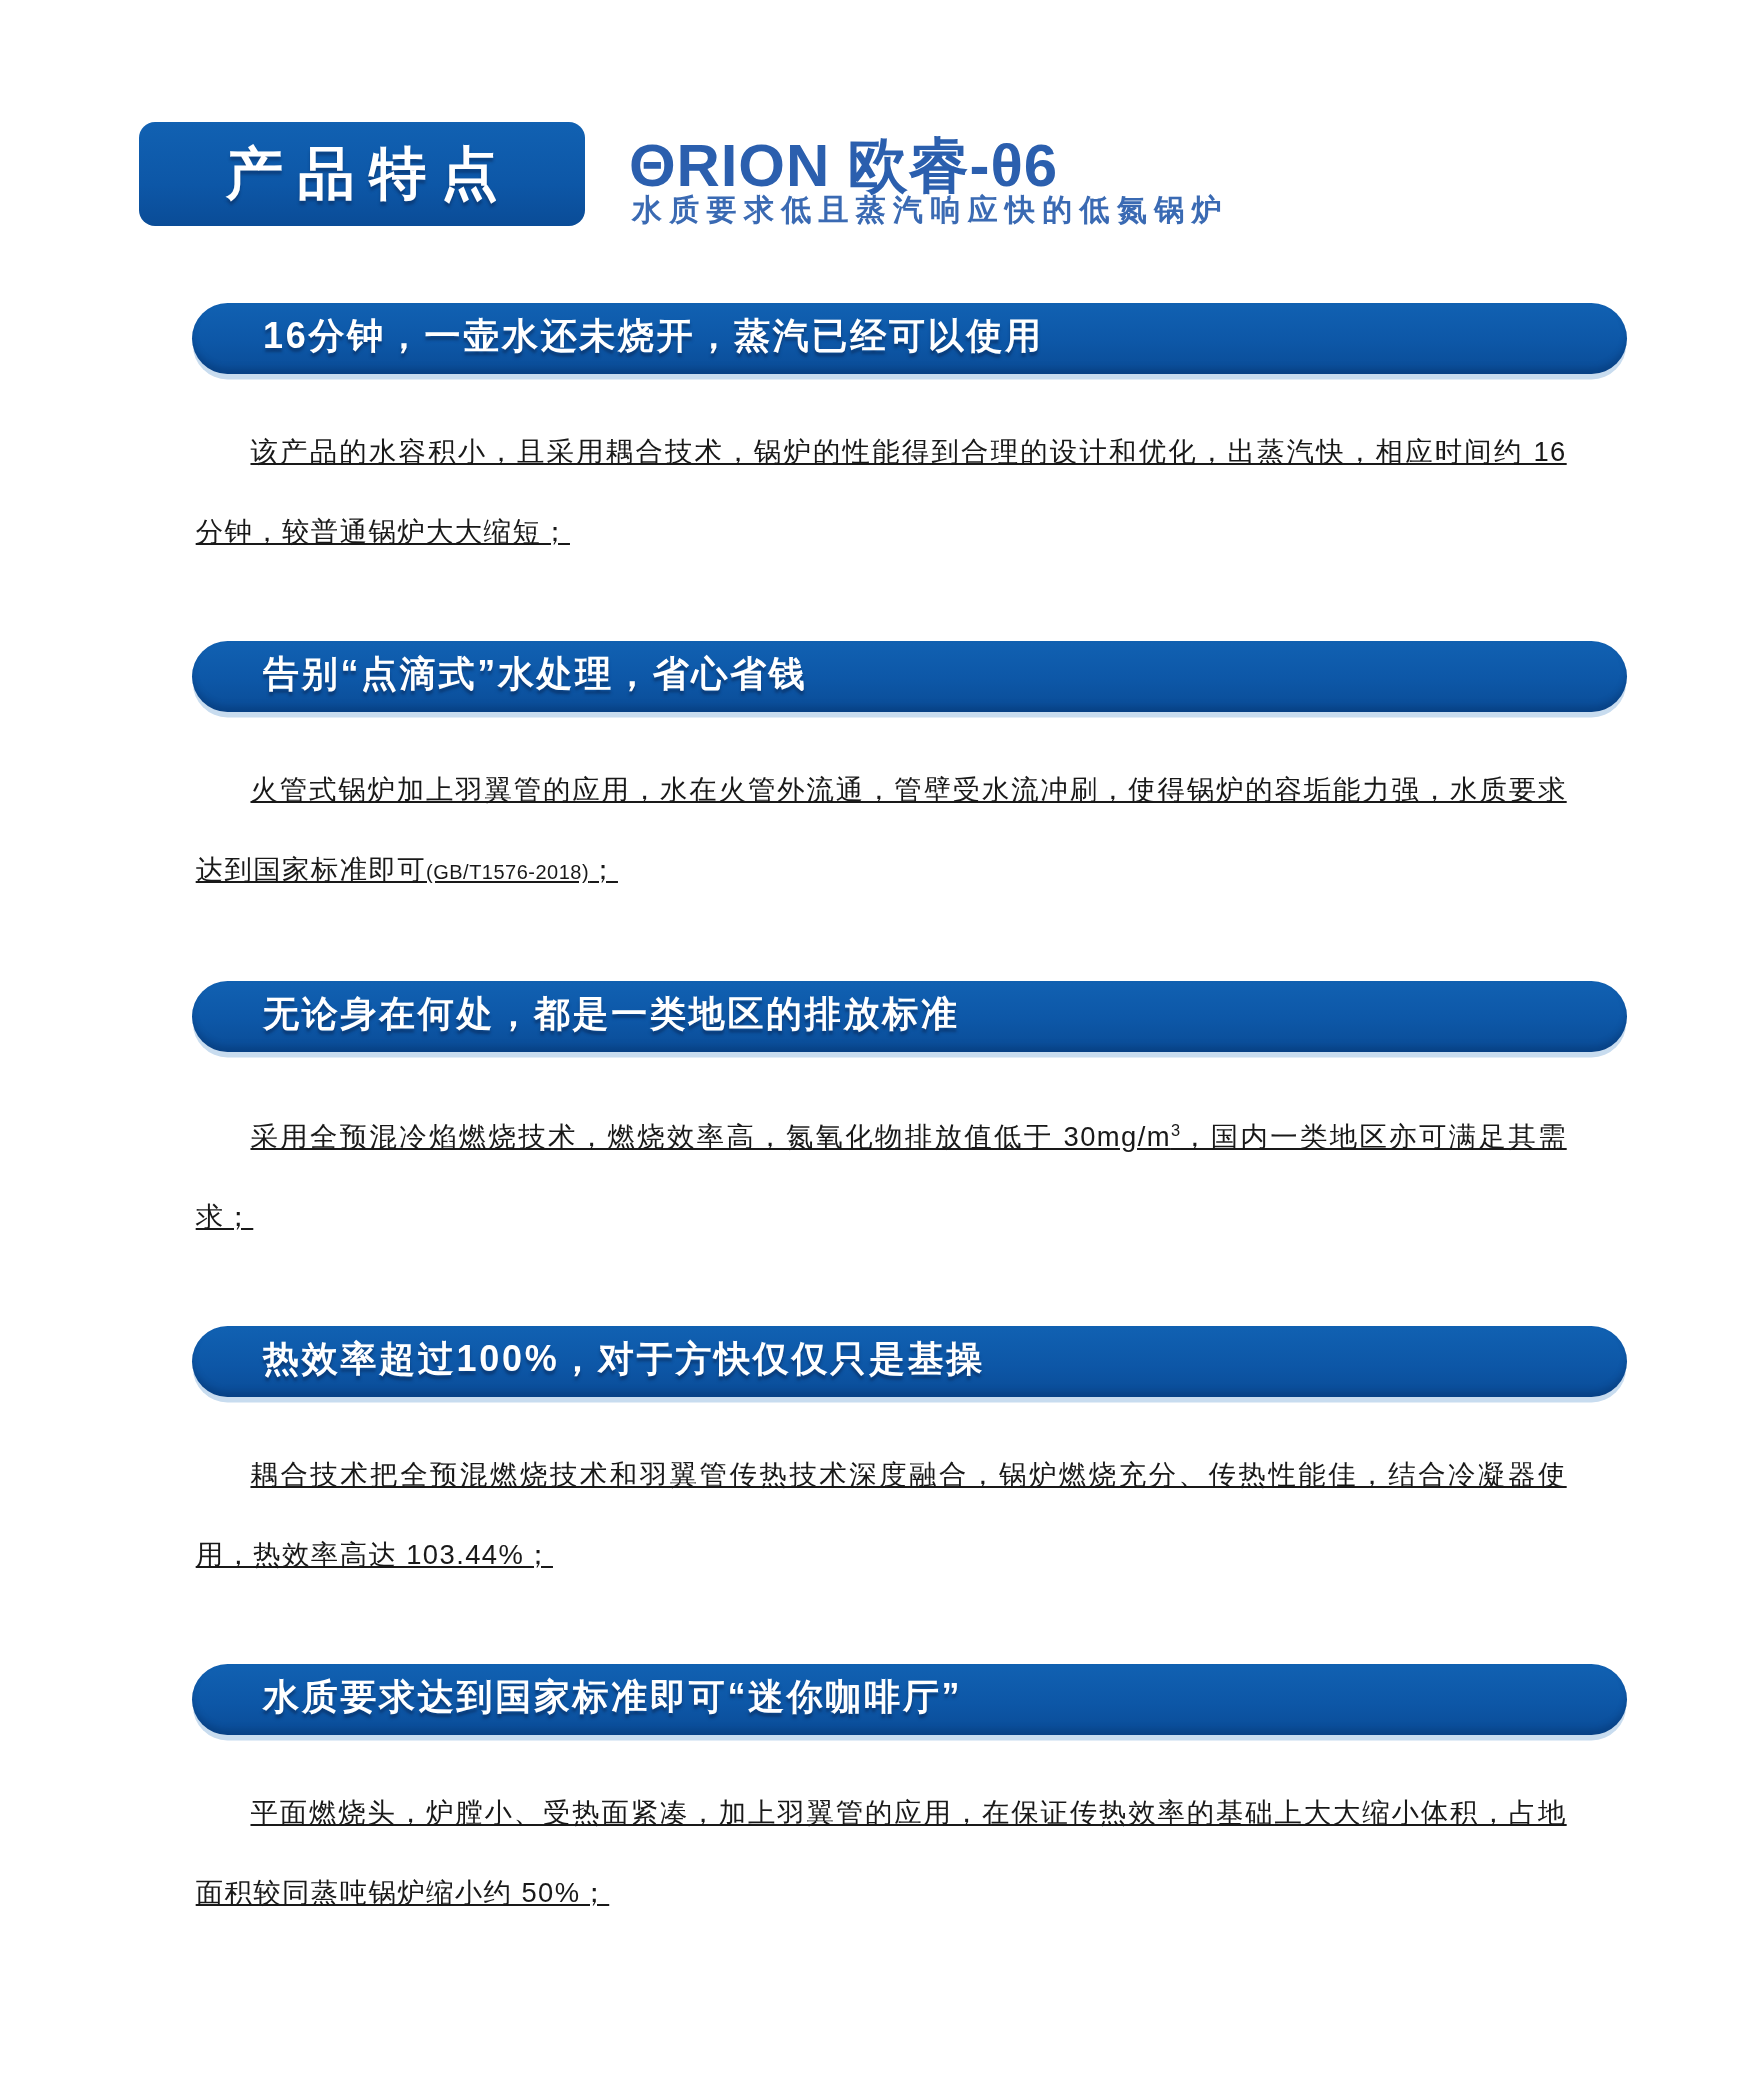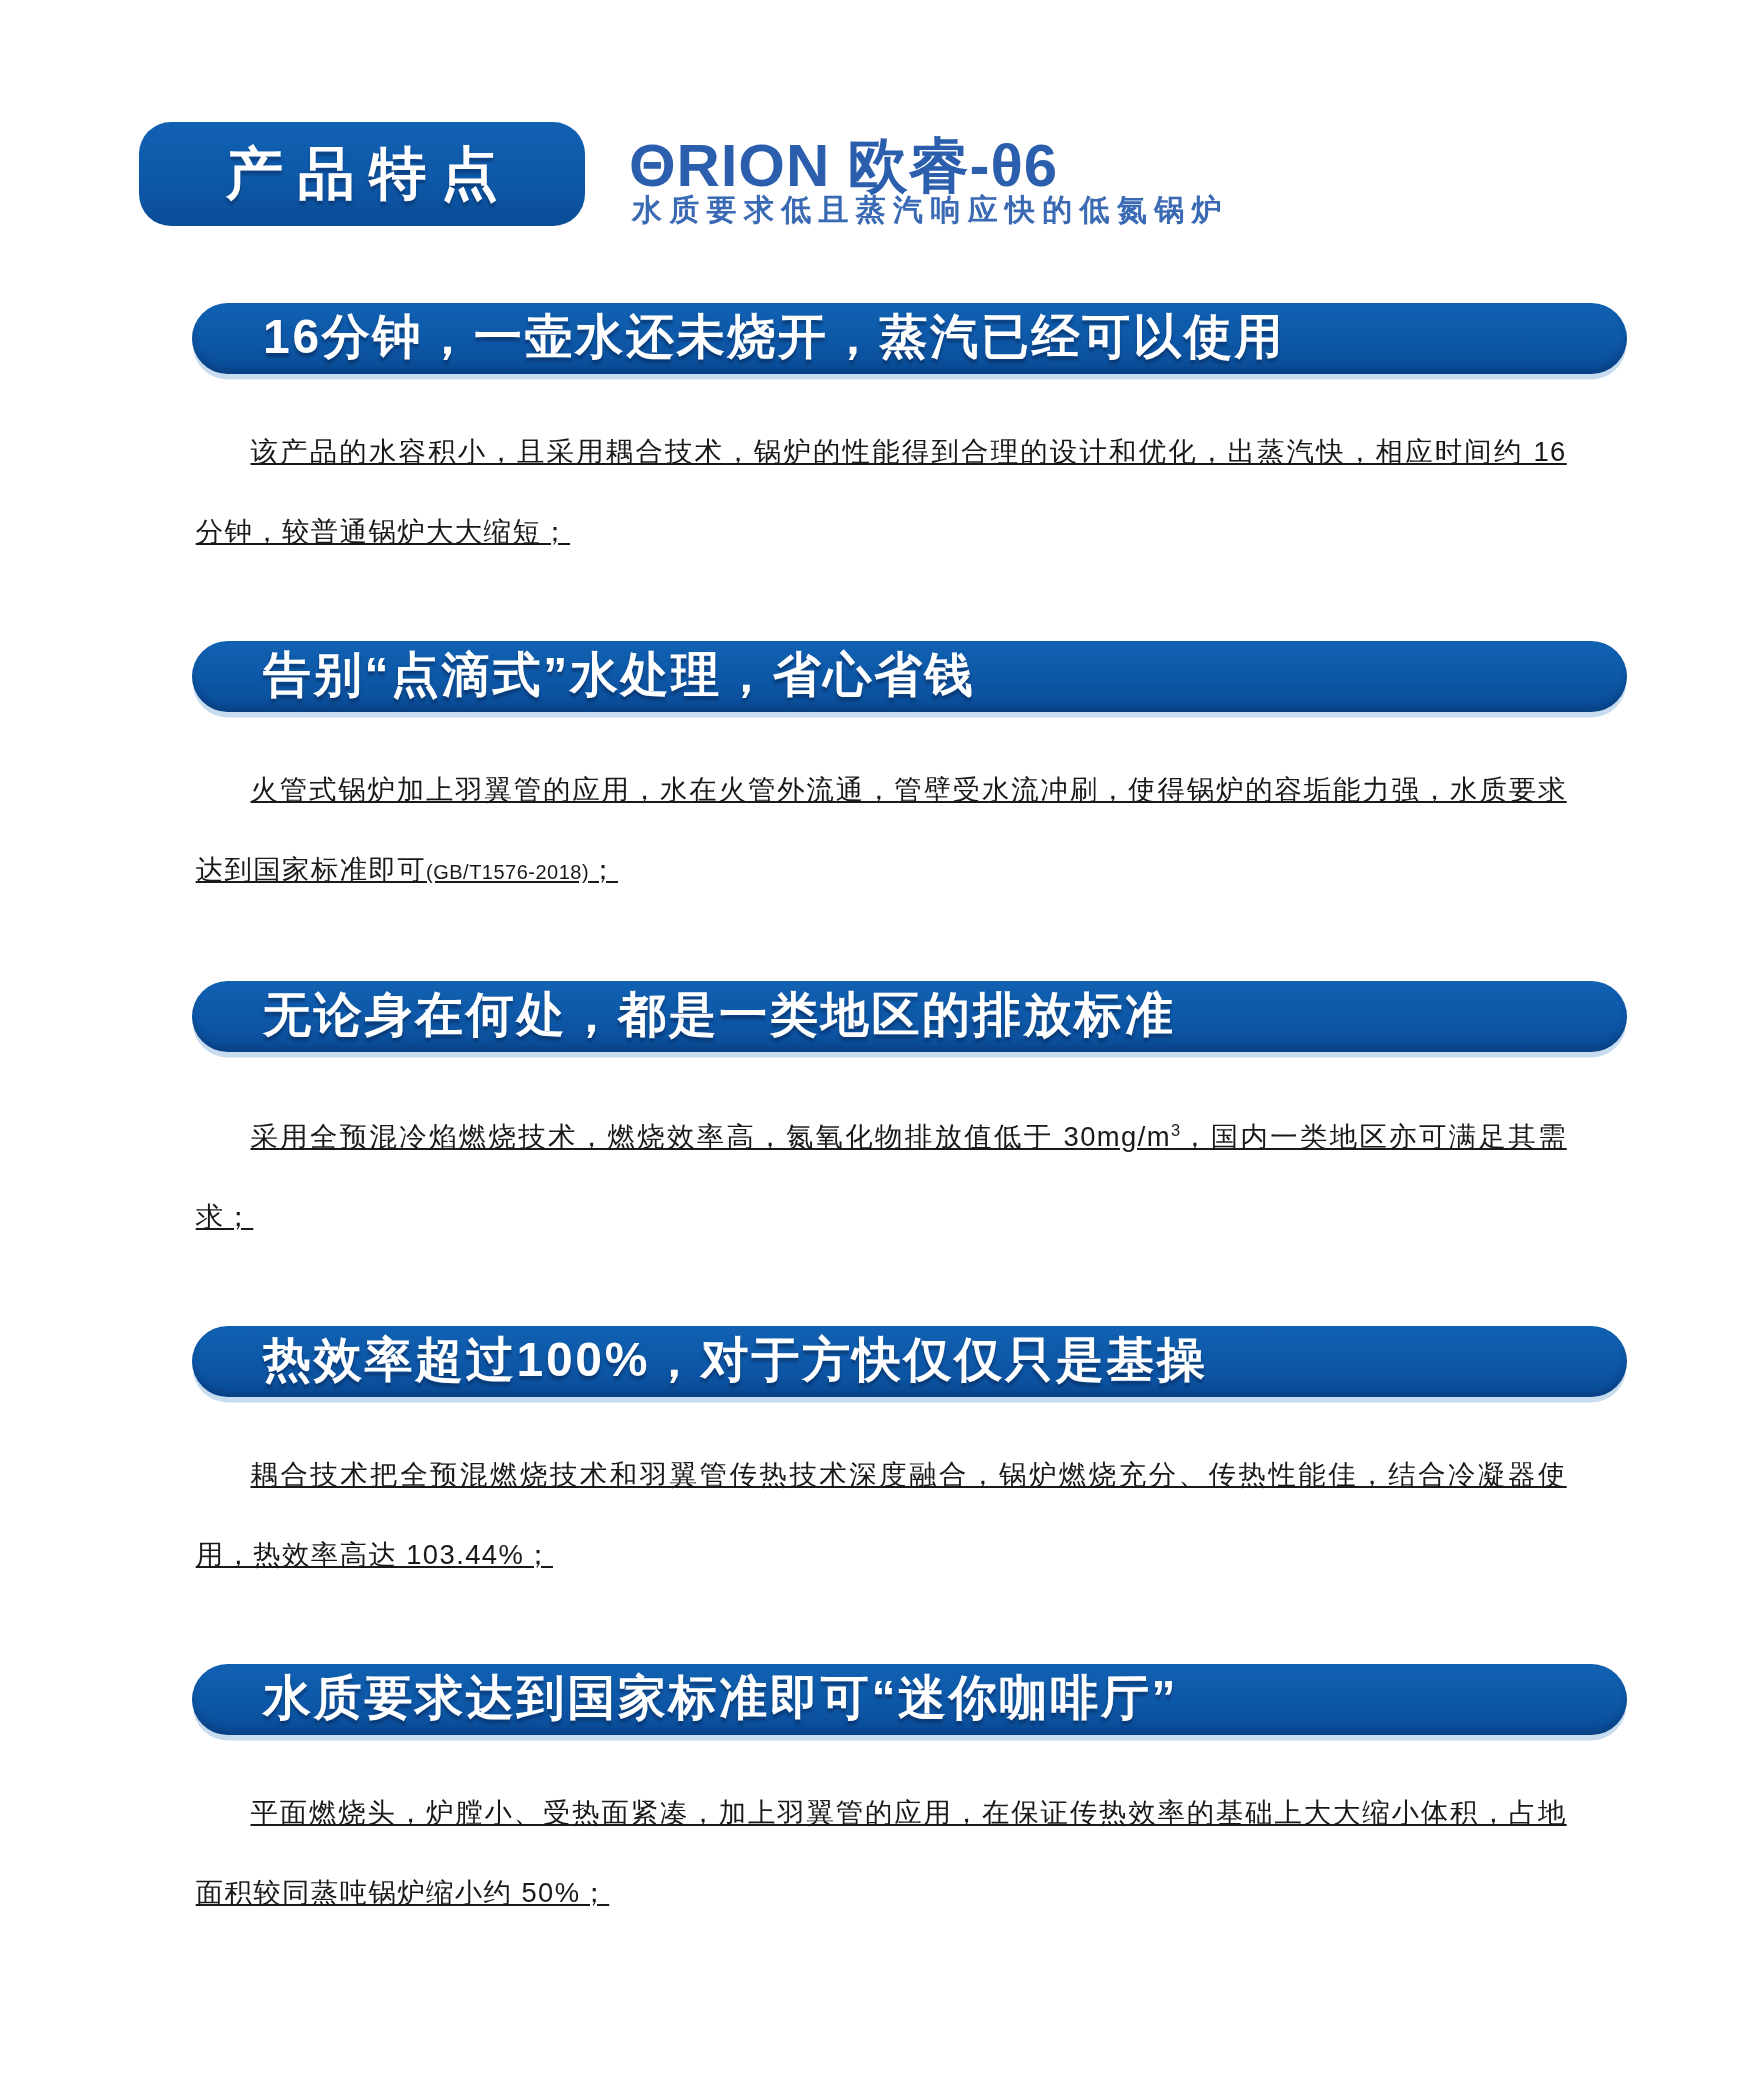--- a/index.html
+++ b/index.html
@@ -14,21 +14,21 @@
     --banner-blue-light:#1161b2;
     --brand-blue:#2b5fae;
     --tagline-blue:#3a6ab3;
     --body-text:#191919;
     --under-glow:#c8dcef;
   }
   
   .hdr-badge{
     position:absolute;left:139px;top:122px;width:446px;height:104px;
     background:linear-gradient(180deg,var(--banner-blue-light),var(--banner-blue) 60%,var(--banner-blue-dark));
-    border-radius:32px;display:flex;align-items:center;justify-content:center;
+    border-radius:16px;display:flex;align-items:center;justify-content:center;
   }
   .hdr-badge span{
     color:#ffffff;font-size:57px;font-weight:bold;letter-spacing:14.6px;
     text-indent:14.6px;text-shadow:0 3.7px 2.7px rgba(8,35,80,.45);
   }
   .brand{
     position:absolute;left:629px;top:102px;
     color:var(--brand-blue);font-size:60px;font-weight:bold;letter-spacing:0.9px;
     white-space:nowrap;
     margin-top:24px;
@@ -43,21 +43,21 @@
   .section{margin-bottom:69px;}
   .banner{
     width:1435px;height:71px;box-sizing:border-box;
     border-radius:37px;
     background:linear-gradient(180deg,var(--banner-blue-light) 0%,var(--banner-blue) 55%,var(--banner-blue-dark) 100%);
     display:flex;align-items:center;
     padding:0 55px 3.7px 71px;
     box-shadow:0 6.4px 0 -0.9px var(--under-glow), inset 0 -5.5px 6.4px rgba(4,40,90,.30);
   }
   .banner h2{
-    margin:0;color:#ffffff;font-size:48px;font-weight:bold;letter-spacing:2.7px;
+    margin:0;color:#ffffff;font-size:36px;font-weight:bold;letter-spacing:2.7px;
     text-shadow:0 3.7px 2.7px rgba(8,35,80,.5);
     white-space:nowrap;
   }
   .para{
     width:1371px;margin:38px 0 0 3.7px;
     color:var(--body-text);
     font-size:27.4px;line-height:80px;font-weight:500;
     letter-spacing:1.4px;text-align:justify;text-indent:2em;text-decoration:underline;
   }
   .seg-normal{}

